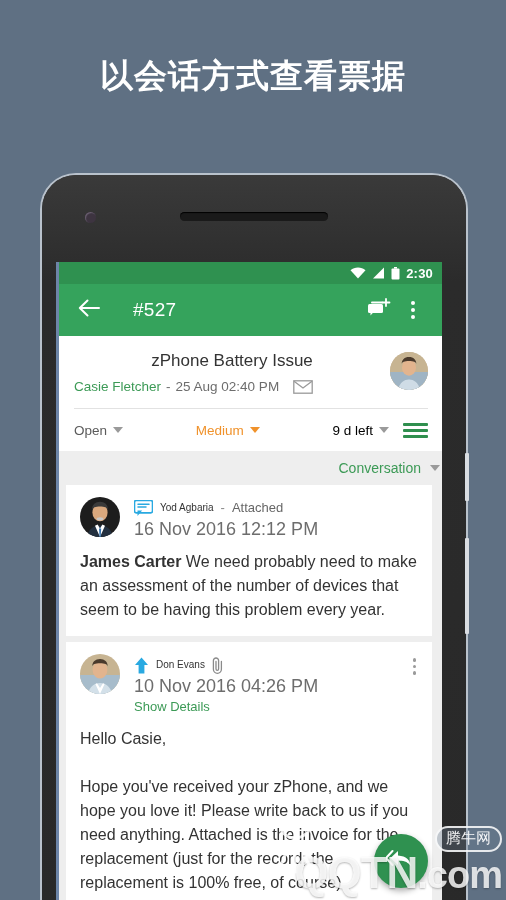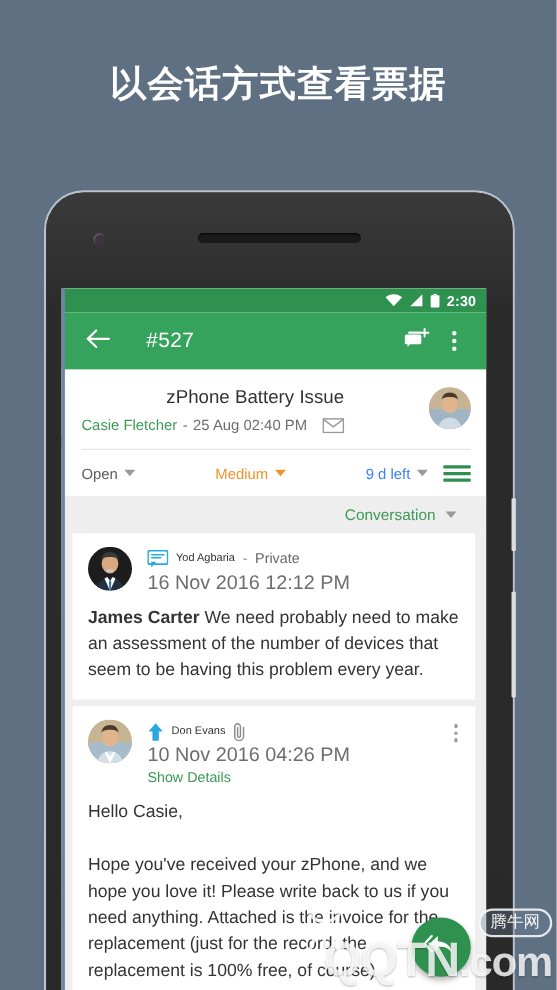--- a/index.html
+++ b/index.html
@@ -215,21 +215,21 @@
   }
   .prop {
     display: flex;
     align-items: center;
     gap: 6px;
     font-size: 13.5px;
     cursor: pointer;
   }
   .prop-status { color: #5b5b5b; }
   .prop-priority { color: #f0922b; }
-  .prop-due { color: #3b82f6; }
+  .prop-due { color: #000000; }
   .caret {
     width: 0; height: 0;
     border-left: 5px solid transparent;
     border-right: 5px solid transparent;
     border-top: 6px solid #9a9a9a;
     display: block;
   }
   .caret.orange { border-top-color: #f0922b; }
   .prop-gap1 { flex: 1; }
   .prop-gap2 { flex: 1; }
@@ -249,21 +249,21 @@
     border-radius: 1px;
   }
 
   
   .conv-strip {
     background: #eeeeee;
     height: 34px;
     display: flex;
     align-items: center;
     justify-content: flex-end;
-    padding-right: 27px;
+    padding-right: 2px;
     gap: 9px;
   }
   .conv-label {
     color: #3c9a56;
     font-size: 14px;
   }
 
   
   .thread {
     background: #eeeeee;
@@ -534,21 +534,21 @@
           <div class="msg-nameline">
             <span style="display:flex;">
               <svg width="19" height="16" viewBox="0 0 19 16">
                 <rect x="0.5" y="0.5" width="18" height="12.4" rx="1.8" fill="none" stroke="#29a9e1" stroke-width="1.6"></rect>
                 <path d="M3.5 16V10.6h4.6z" fill="#29a9e1"></path>
                 <path d="M4 4.3h11M4 7h8" stroke="#29a9e1" stroke-width="1.5" stroke-linecap="round"></path>
               </svg>
             </span>
             <span class="msg-name">Yod Agbaria</span>
             <span class="msg-sep">-</span>
-            <span class="msg-tag">Private</span>
+            <span class="msg-tag">Attached</span>
           </div>
           <div class="msg-time">16 Nov 2016 12:12 PM</div>
         </div>
       </div>
       <div class="msg-body"><b>James Carter</b><span> We need probably need to make an assessment of the number of devices that seem to be having this problem every year.</span></div>
     </div>
 
     <div class="msg-card">
       <div class="msg-head">
         <div class="msg-avatar">

